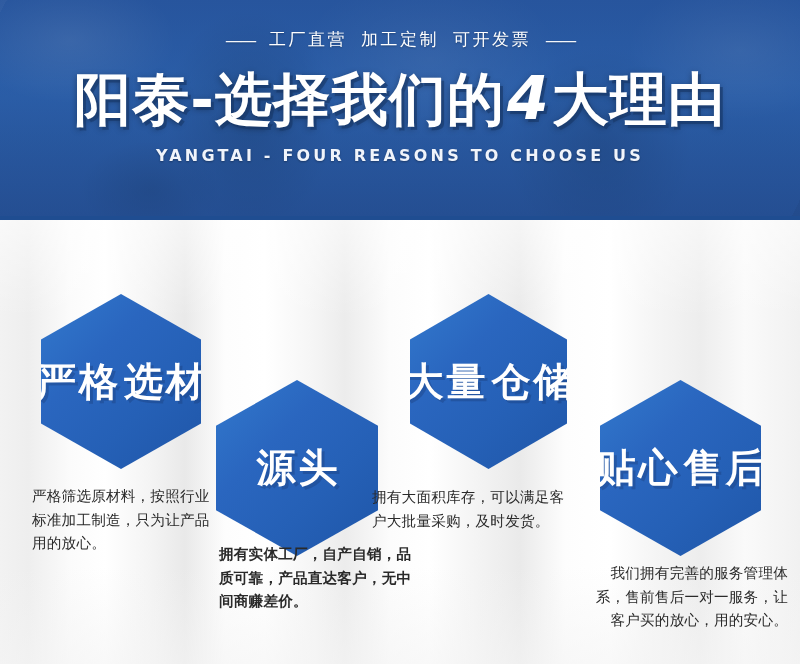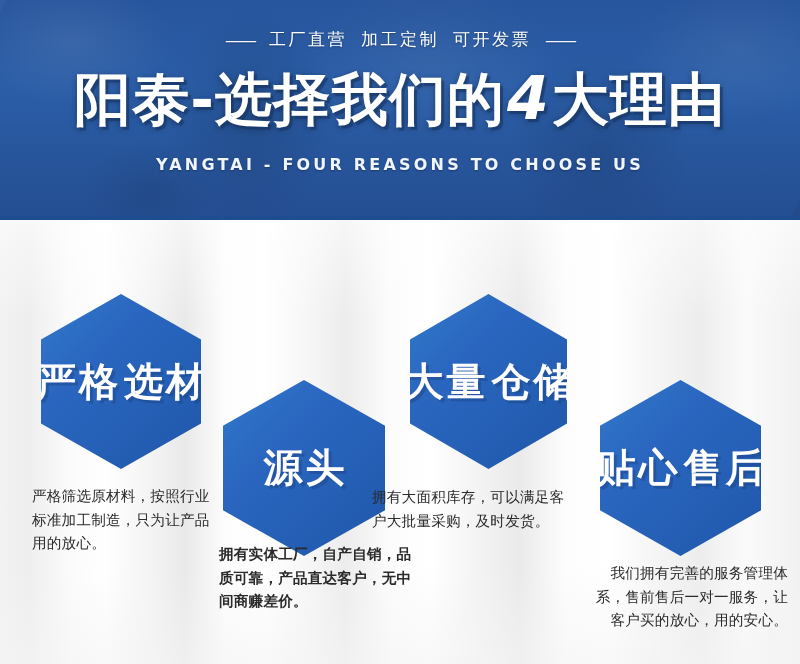--- a/index.html
+++ b/index.html
@@ -61,21 +61,21 @@
     color:#ffffff;
     font-size:57px; font-weight:bold;
     letter-spacing:1px;
     line-height:1.08;
     text-shadow:3px 3px 0 rgba(22,52,100,.55), 0 2px 6px rgba(0,0,0,.35);
     white-space:nowrap;
   }
   .headline .num { font-size:60px; font-style:italic; padding:0 2px; }
 
   .subline {
-    margin-top:24px;
+    margin-top:15px;
     color:#f0f4fb; font-size:16px; font-weight:600;
     letter-spacing:3.2px;
     text-shadow:0 1px 2px rgba(0,0,0,.3);
     white-space:nowrap;
   }
 
   
   .content {
     position:absolute; left:0; top:220px; width:800px; height:444px;
     background:
@@ -116,21 +116,21 @@
     position:absolute;
     color:#2a2a2a;
     font-size:14.6px;
     line-height:1.62;
     letter-spacing:.2px;
     font-weight:500;
   }
 
   
   #hex-1 { left:41px;  top:294px; width:160px; height:175px; }
-  #hex-2 { left:223px; top:380px; width:162px; height:176px;align-items:center; }
+  #hex-2 { left:216px; top:380px; width:162px; height:176px;align-items:center; }
   #hex-3 { left:410px; top:294px; width:157px; height:175px; }
   #hex-4 { left:600px; top:380px; width:161px; height:176px; }
 
   #cap-1 { left:32px;  top:485px; width:190px;font-family:Liberation Serif, serif; }
   #cap-2 { left:219px; top:542px; width:196px;font-weight:bold; }
   #cap-3 { left:372px; top:485px; width:196px; }
   #cap-4 { left:588px; top:561px; width:200px;text-align:right; }
 </style>
 </head>
 <body>

